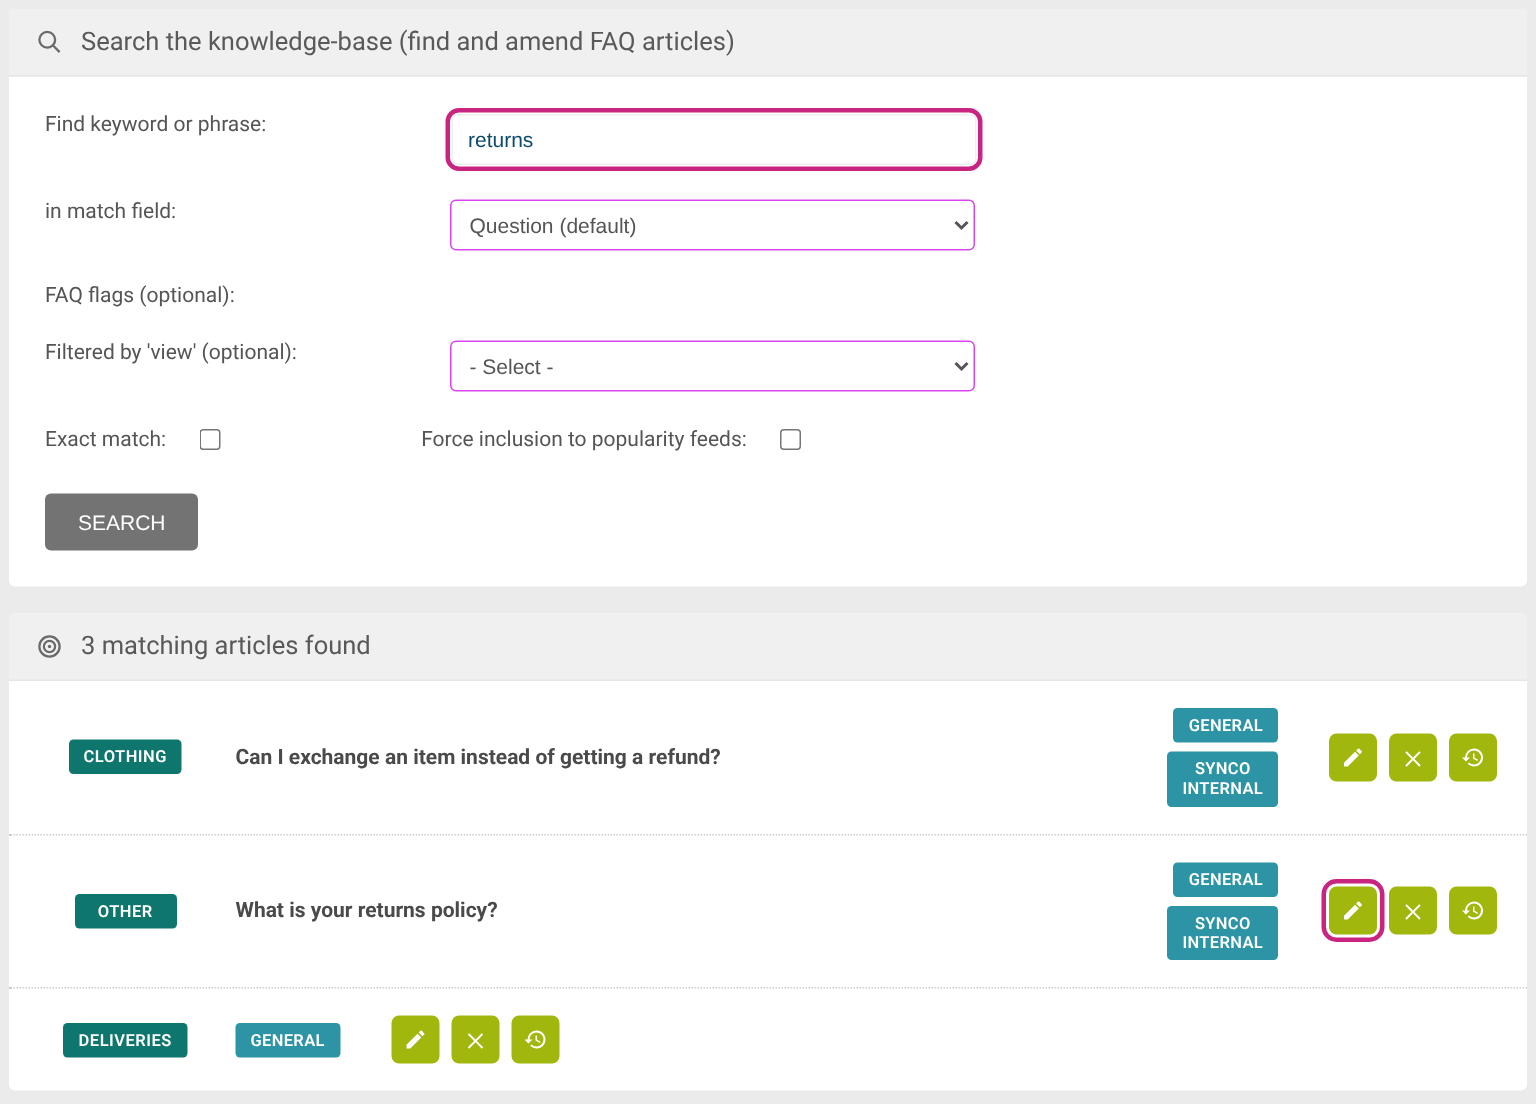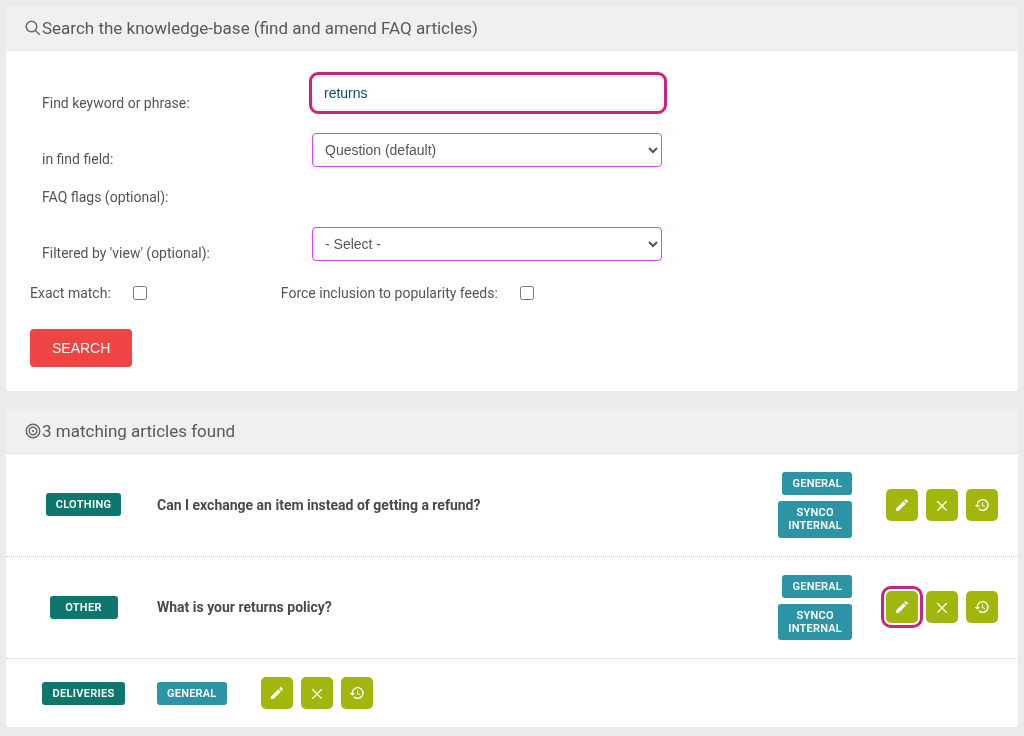--- a/index.html
+++ b/index.html
@@ -15,37 +15,36 @@
     background: #fff;
     border-radius: 4px;
     margin: 0 0 18px 0;
     overflow: hidden;
   }
   .panel-header {
     background: #f0f0f0;
     padding: 12px 18px;
     display: flex;
     align-items: center;
-    gap: 0;
+    gap: 12px;
     border-bottom: 1px solid #e5e5e5;
   }
   .panel-header h2 {
     margin: 0;
     font-size: 17px;
     font-weight: 400;
     color: #595959;
   }
   .panel-body {
     padding: 24px;
   }
   .form-row {
     display: flex;
-    align-items: flex-end;
+    align-items: flex-start;
     margin-bottom: 22px;
-    margin-left: 12px;
   }
   .form-label {
     width: 270px;
     color: #555;
     font-size: 14px;
   }
   .text-input {
     width: 350px;
     height: 34px;
     padding: 4px 10px;
@@ -80,21 +79,21 @@
   .checks-row label {
     display: flex;
     align-items: center;
     gap: 18px;
     font-size: 14px;
     color: #555;
   }
   .checks-row .spacer { width: 95px; }
   input[type=checkbox] { width: 14px; height: 14px; }
   .btn-search {
-    background: #ef4444;
+    background: #737373;
     color: #fff;
     border: none;
     padding: 11px 22px;
     border-radius: 4px;
     font-size: 14px;
     cursor: pointer;
   }
 
   
   .result-row {
@@ -186,21 +185,21 @@
   <div class="panel-body">
 
     <div class="form-row">
       <div class="form-label">Find keyword or phrase:</div>
       <span class="highlight-pink">
         <input class="text-input" type="text" value="returns" style="">
       </span>
     </div>
 
     <div class="form-row">
-      <div class="form-label">in find field:</div>
+      <div class="form-label">in match field:</div>
       <select class="select-input">
         <option>Question (default)</option>
       </select>
     </div>
 
     <div class="form-row">
       <div class="form-label">FAQ flags (optional):</div>
     </div>
 
     <div class="form-row">

